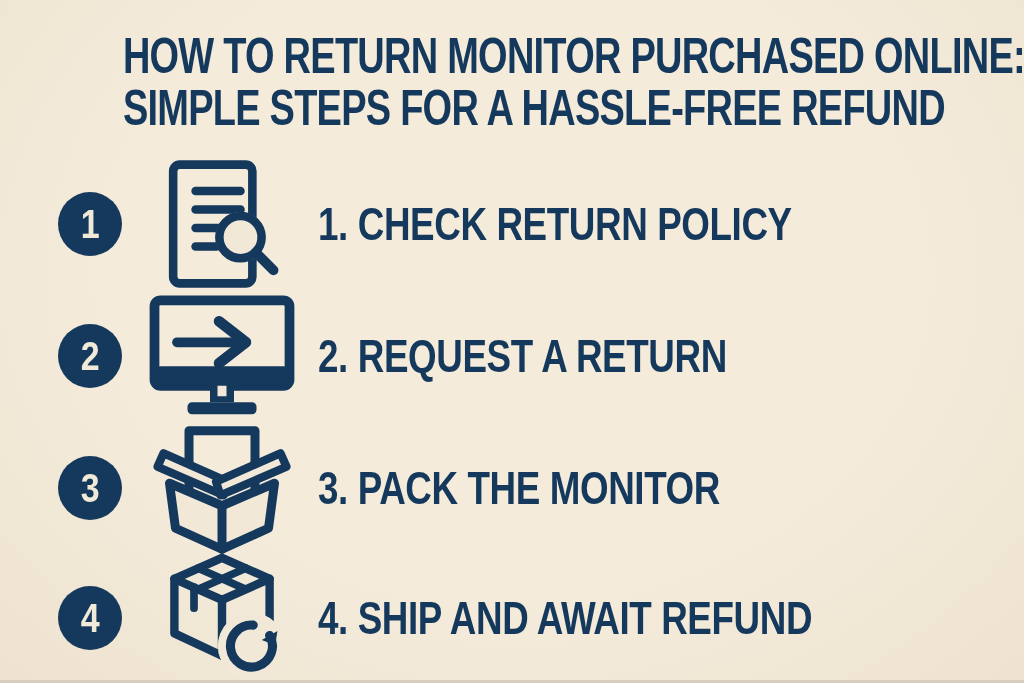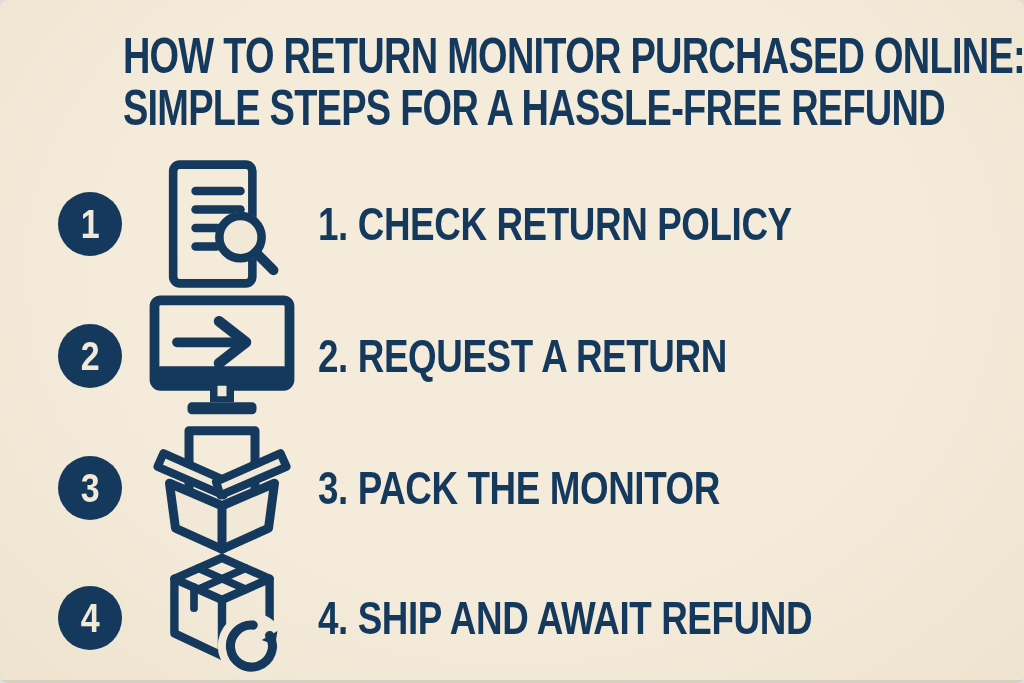--- a/index.html
+++ b/index.html
@@ -8,21 +8,20 @@
     --badge-text:#f2ead8;
   }
   html,body{margin:0;padding:0;background:#ddd;}
   .canvas{
     position:relative;
     width:1024px;height:683px;
     margin:0 auto;
     background:radial-gradient(ellipse at 50% 40%, #f4ebdb 55%, #eee3cf 100%);
     overflow:hidden;
     font-family:"Liberation Sans","DejaVu Sans",sans-serif;
-    border-radius:8px;
   }
   .canvas::after{
     content:"";position:absolute;left:0;bottom:0;width:100%;height:3px;
     background:#d6cfc0;
   }
   .title{
     position:absolute;top:30px;left:0;width:100%;
     text-align:center;color:var(--navy);
     font-weight:700;line-height:1.04;font-size:50px;
   }

